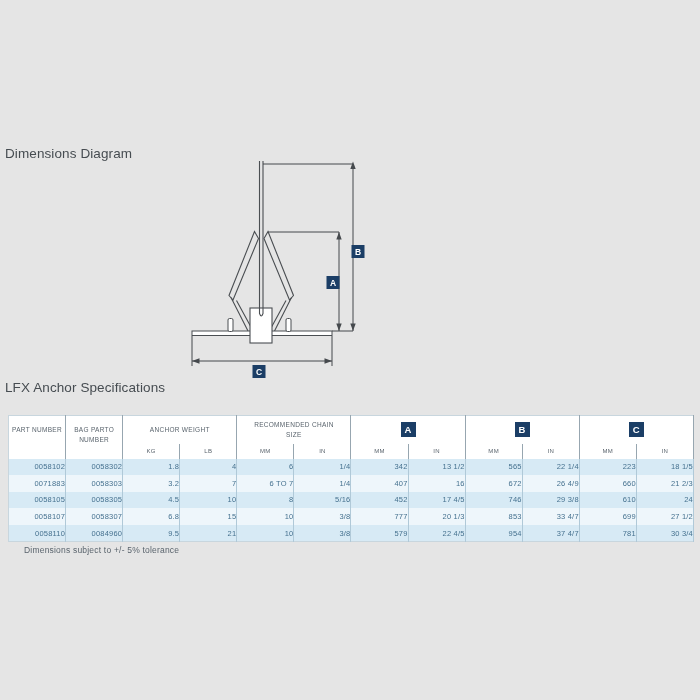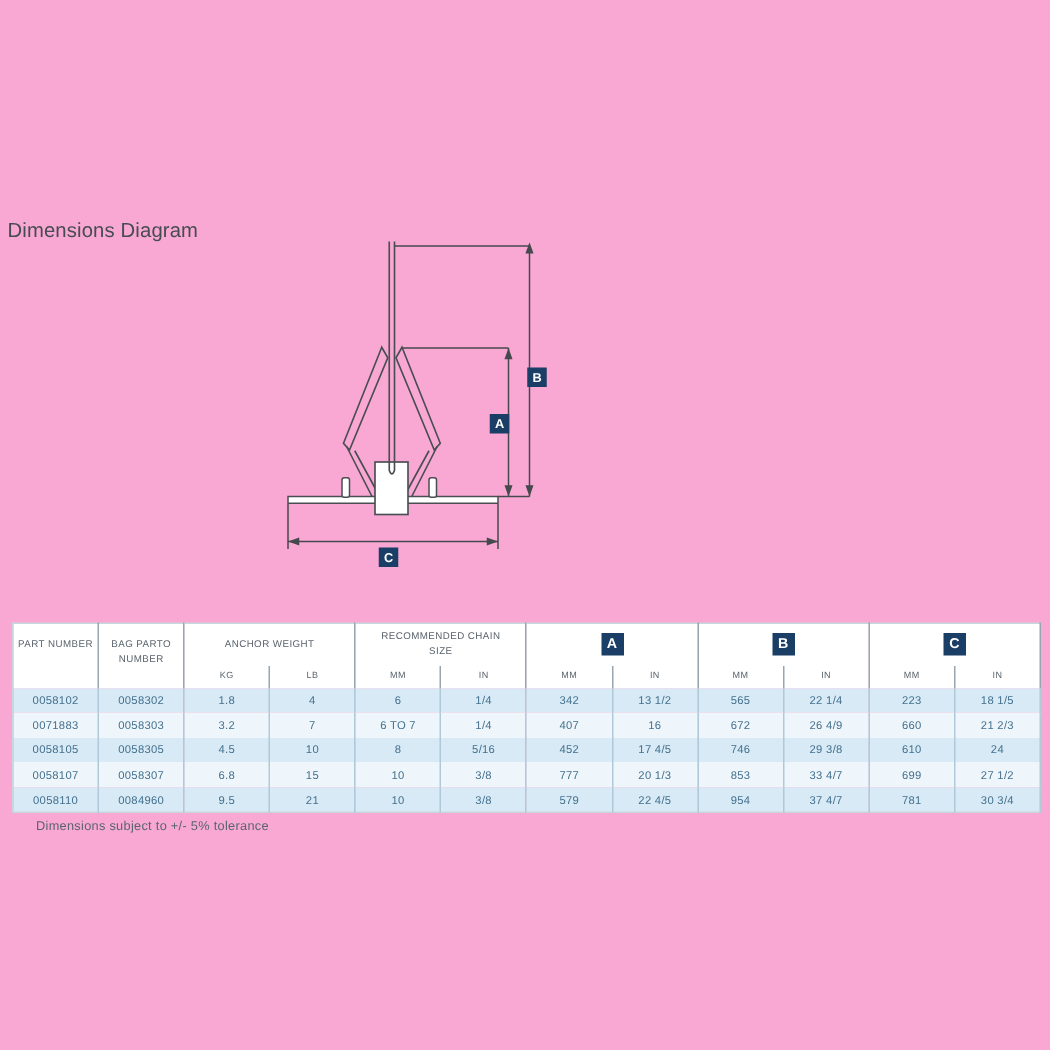--- a/index.html
+++ b/index.html
@@ -1,17 +1,17 @@
 <!DOCTYPE html>
 <html style="--badge-bg: #1b3e66; --badge-text: #ffffff; --row-stripe: #d7eaf5; --row-alt: #eef6fb; --cell-text: #45718f; --header-text: #5a646d; --header-line: #97a6b0; --body-line: #b0c9d8; --table-edge: #c8d6de; --heading-text: #464c51;"><head>
 <meta charset="utf-8">
 <style>
   html,body { margin:0; padding:0; background:#fff; }
   .page {
-    position:relative; width:700px; height:700px; background:#f9a8d4;
+    position:relative; width:700px; height:700px; background:#e5e5e5;
     font-family:"Liberation Sans", sans-serif; overflow:hidden;
   }
   .h {
     position:absolute; left:5px; margin:0; font-weight:400;
     font-size:13.5px; color:var(--heading-text,#464c51); letter-spacing:0.1px;
   }
   .diagram-title { top:146px; }
   .specs-title  { top:380px; }
   .diagram { position:absolute; left:180px; top:150px; width:270px; height:232px; }
   .badge-rect { fill:var(--badge-bg,#1b3e66); }
@@ -35,21 +35,21 @@
   thead tr.row2 { height:15px; }
   thead th.tall { vertical-align:top; padding-top:9px; }
   thead th .glabel { display:inline-block; max-width:84px; line-height:1.55; }
   thead th.sub { font-size:6px; }
   .hbadge {
     display:inline-block; width:15px; height:15px; line-height:15px;
     background:var(--badge-bg,#1b3e66); color:var(--badge-text,#ffffff);
     font-size:9.5px; font-weight:bold; text-align:center; vertical-align:middle;
   }
   tbody td {
-    height:16.6px; text-align:center; vertical-align:middle;
+    height:16.6px; text-align:right; vertical-align:middle;
     font-size:7.5px; letter-spacing:0.2px; color:var(--cell-text,#45718f);
     border-right:1px solid var(--body-line,#b0c9d8);
   }
   tbody tr:nth-child(odd)  td { background:var(--row-stripe,#d7eaf5); }
   tbody tr:nth-child(even) td { background:var(--row-alt,#eef6fb); }
   .footnote {
     position:absolute; left:5px; top:545px; font-size:8.5px;
     color:var(--header-text,#5a646d); letter-spacing:0.2px;padding-left:19px;
   }
 </style>
@@ -96,20 +96,21 @@
 
       <rect class="badge-rect" x="146.5" y="126" width="13" height="13"></rect>
       <text class="badge-glyph" x="153" y="135.5">A</text>
       <rect class="badge-rect" x="171.5" y="95" width="13" height="13"></rect>
       <text class="badge-glyph" x="178" y="104.5">B</text>
       <rect class="badge-rect" x="72.5" y="215" width="13" height="13"></rect>
       <text class="badge-glyph" x="79" y="224.5">C</text>
     </svg>
   </div>
 
+  <h2 class="h specs-title">LFX Anchor Specifications</h2>
 
   <table class="specs">
     <thead>
       <tr class="row1" id="hrow1">
           <th rowspan="2" class="tall"><span class="glabel">PART NUMBER</span></th>
           <th rowspan="2" class="tall"><span class="glabel">BAG PARTO NUMBER</span></th>
           <th colspan="2"><span class="glabel">ANCHOR WEIGHT</span></th>
           <th colspan="2"><span class="glabel">RECOMMENDED CHAIN SIZE</span></th>
           <th colspan="2"><span class="hbadge">A</span></th>
           <th colspan="2"><span class="hbadge">B</span></th>

